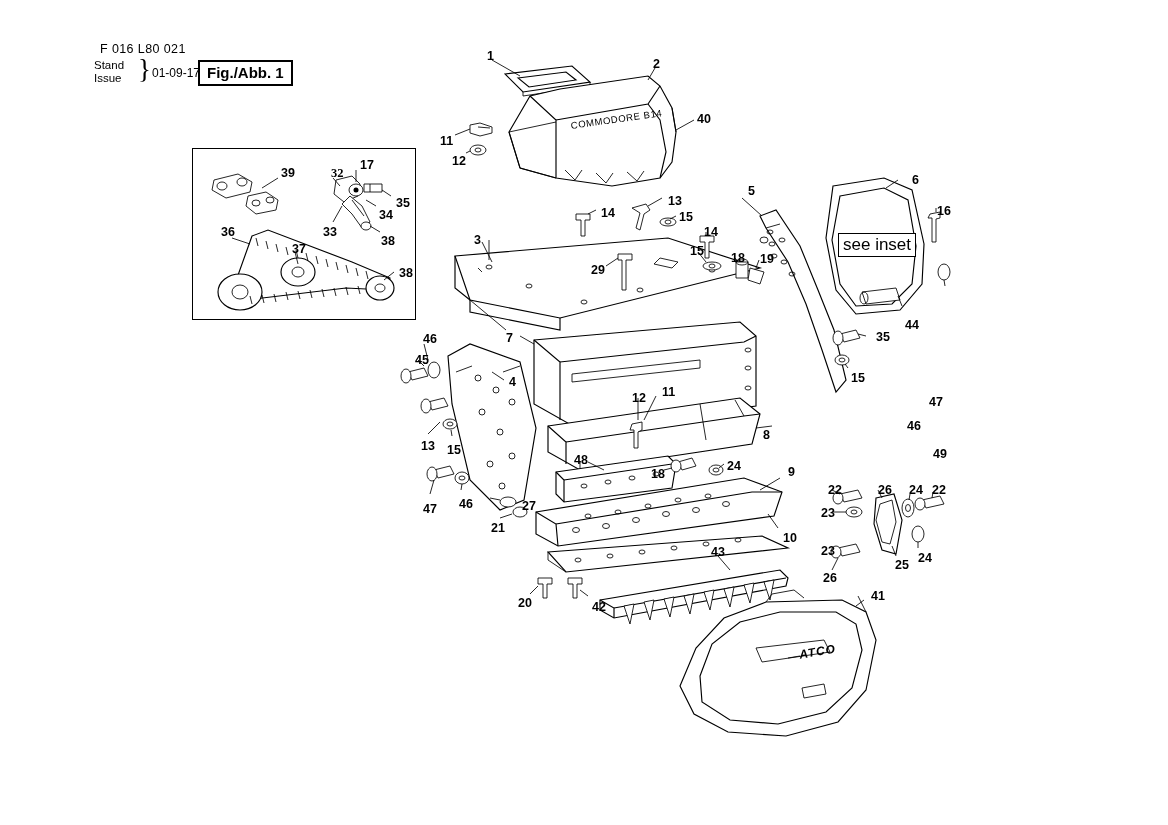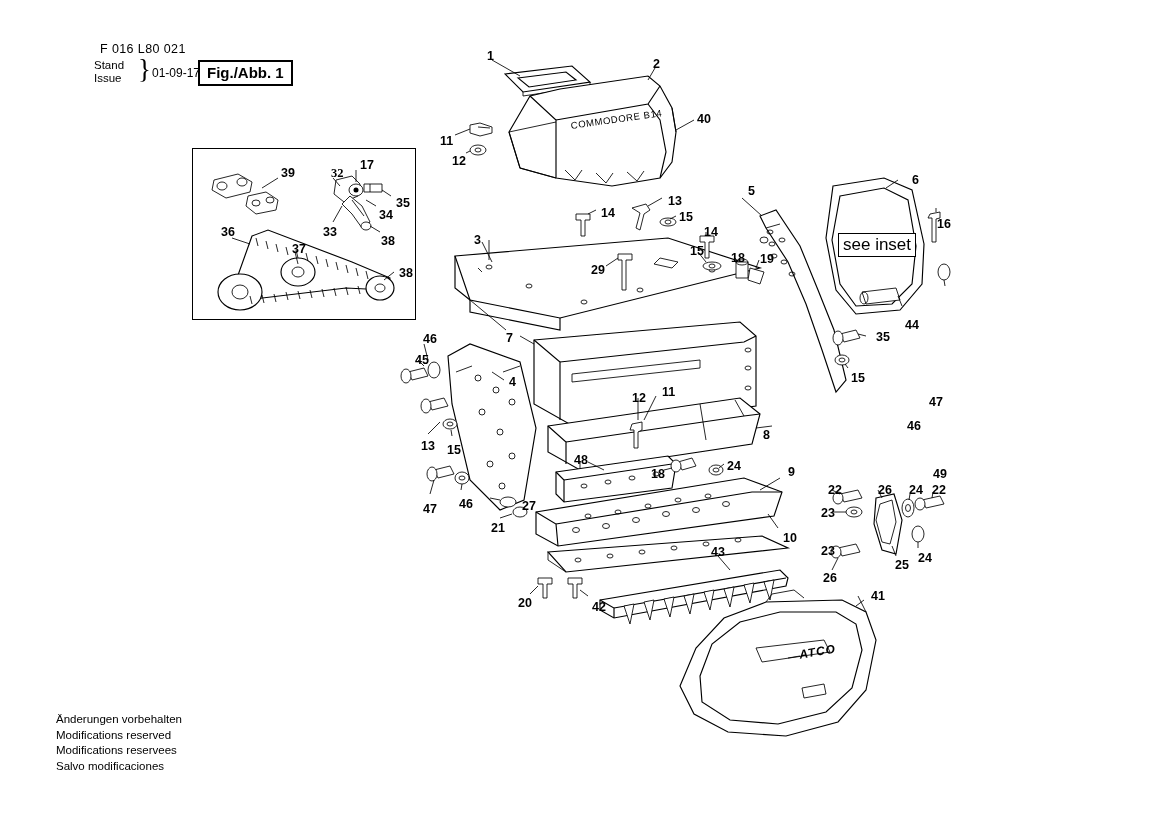--- a/index.html
+++ b/index.html
@@ -533,21 +533,21 @@
       <div class="num" style="left: 697px; top: 113px;">40</div>
       <div class="num" style="left: 440px; top: 135px;">11</div>
       <div class="num" style="left: 452px; top: 155px;">12</div>
       <div class="num" style="left: 668px; top: 195px;">13</div>
       <div class="num" style="left: 601px; top: 207px;">14</div>
       <div class="num" style="left: 679px; top: 211px;">15</div>
       <div class="num" style="left: 704px; top: 226px;">14</div>
       <div class="num" style="left: 690px; top: 245px;">15</div>
       <div class="num" style="left: 748px; top: 185px;">5</div>
       <div class="num" style="left: 912px; top: 174px;">6</div>
-      <div class="num" style="left: 937px; top: 218px;">16</div>
+      <div class="num" style="left: 937px; top: 205px;">16</div>
       <div class="num" style="left: 281px; top: 167px;">39</div>
       <div class="num" style="left: 331px; top: 167px; font-family: Liberation Serif, serif;">32</div>
       <div class="num" style="left: 360px; top: 159px;">17</div>
       <div class="num" style="left: 396px; top: 197px;">35</div>
       <div class="num" style="left: 379px; top: 209px;">34</div>
       <div class="num" style="left: 323px; top: 226px;">33</div>
       <div class="num" style="left: 381px; top: 235px;">38</div>
       <div class="num" style="left: 221px; top: 226px;">36</div>
       <div class="num" style="left: 292px; top: 243px;">37</div>
       <div class="num" style="left: 399px; top: 267px;">38</div>
@@ -561,21 +561,21 @@
       <div class="num" style="left: 506px; top: 332px;">7</div>
       <div class="num" style="left: 423px; top: 333px;">46</div>
       <div class="num" style="left: 415px; top: 354px;">45</div>
       <div class="num" style="left: 509px; top: 376px;">4</div>
       <div class="num" style="left: 632px; top: 392px;">12</div>
       <div class="num" style="left: 662px; top: 386px;">11</div>
       <div class="num" style="left: 929px; top: 396px;">47</div>
       <div class="num" style="left: 907px; top: 420px;">46</div>
       <div class="num" style="left: 421px; top: 440px;">13</div>
       <div class="num" style="left: 447px; top: 444px;">15</div>
-      <div class="num" style="left: 933px; top: 468px;">49</div>
+      <div class="num" style="left: 933px; top: 448px;">49</div>
       <div class="num" style="left: 763px; top: 429px;">8</div>
       <div class="num" style="left: 574px; top: 454px;">48</div>
       <div class="num" style="left: 651px; top: 468px;">18</div>
       <div class="num" style="left: 727px; top: 460px;">24</div>
       <div class="num" style="left: 788px; top: 466px;">9</div>
       <div class="num" style="left: 423px; top: 503px;">47</div>
       <div class="num" style="left: 459px; top: 498px;">46</div>
       <div class="num" style="left: 482px; top: 500px; margin-left: 40px;">27</div>
       <div class="num" style="left: 491px; top: 522px;">21</div>
       <div class="num" style="left: 783px; top: 532px;">10</div>
@@ -587,20 +587,14 @@
       <div class="num" style="left: 821px; top: 545px;">23</div>
       <div class="num" style="left: 895px; top: 559px;">25</div>
       <div class="num" style="left: 918px; top: 552px;">24</div>
       <div class="num" style="left: 823px; top: 572px;">26</div>
       <div class="num" style="left: 871px; top: 590px;">41</div>
       <div class="num" style="left: 711px; top: 546px;">43</div>
       <div class="num" style="left: 518px; top: 597px;">20</div>
       <div class="num" style="left: 592px; top: 601px;">42</div>
     </div>
 
-  <div class="footer">
-    <div>Änderungen vorbehalten</div>
-    <div>Modifications reserved</div>
-    <div>Modifications reservees</div>
-    <div>Salvo modificaciones</div>
-  </div>
 
 </div>
 
 </body></html>

